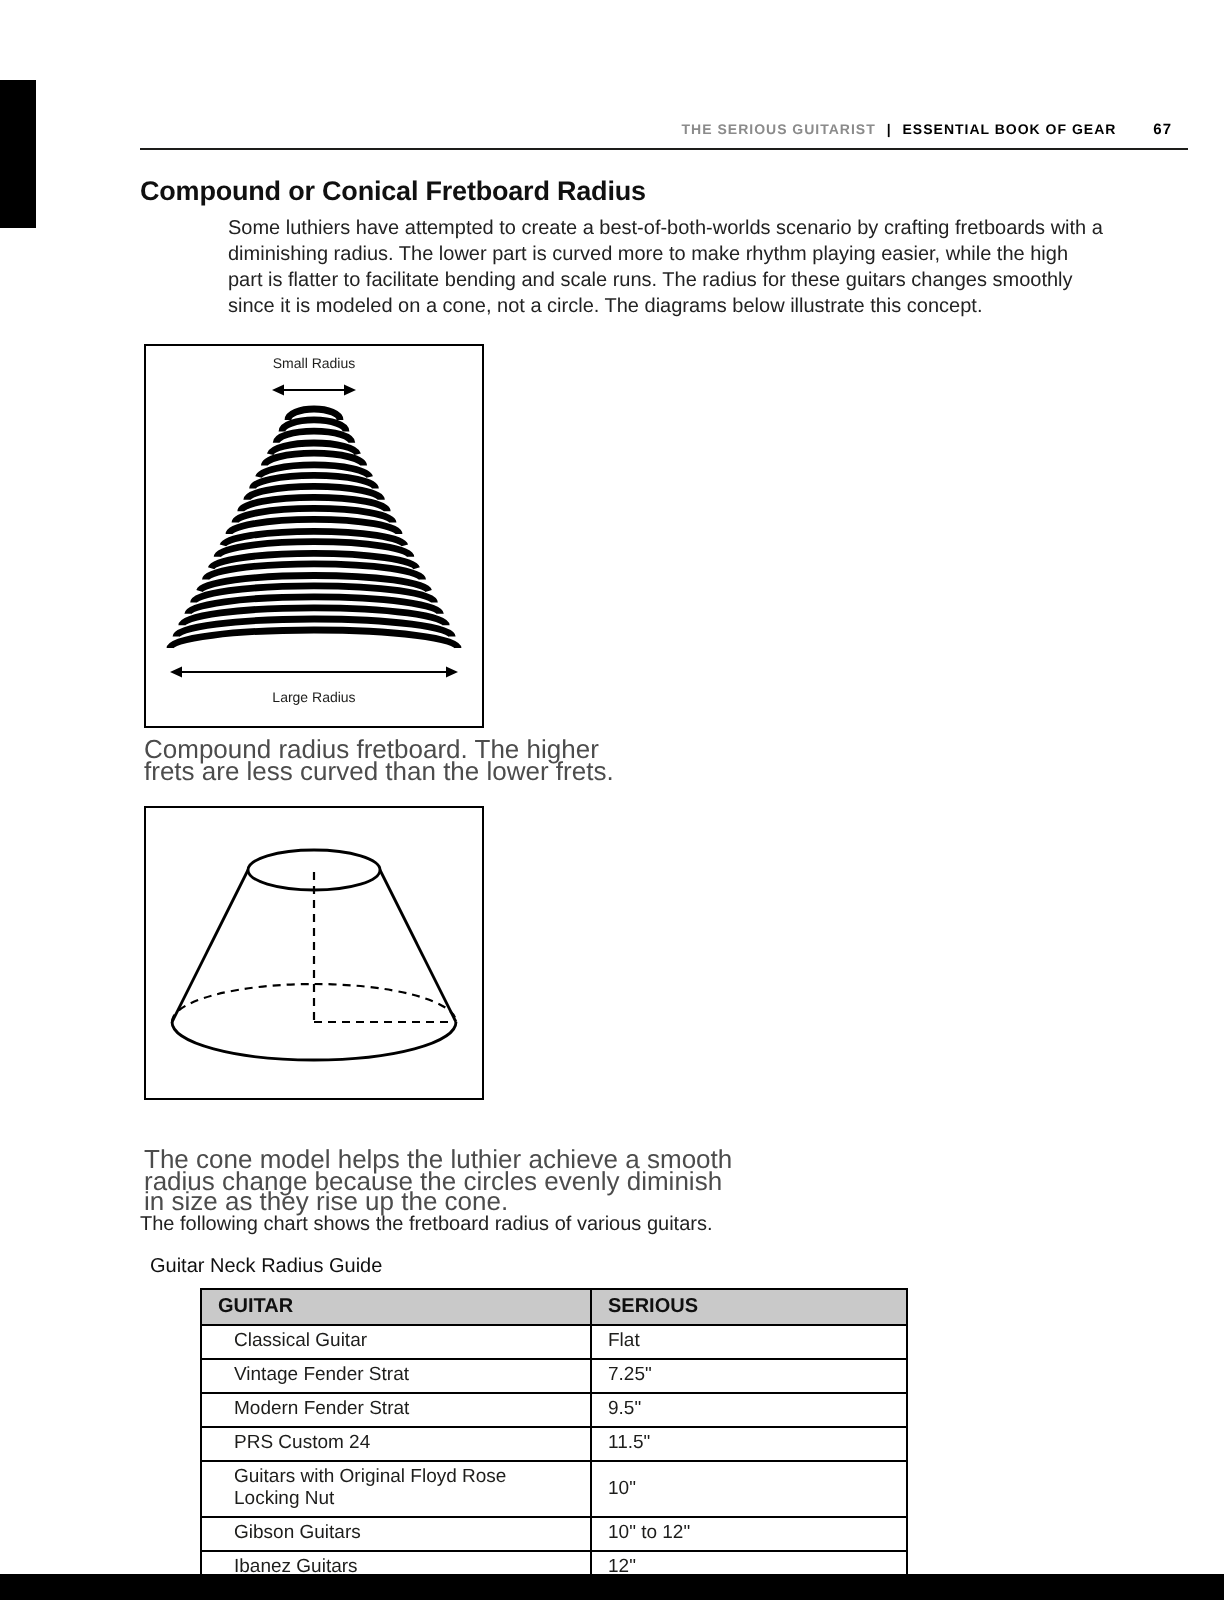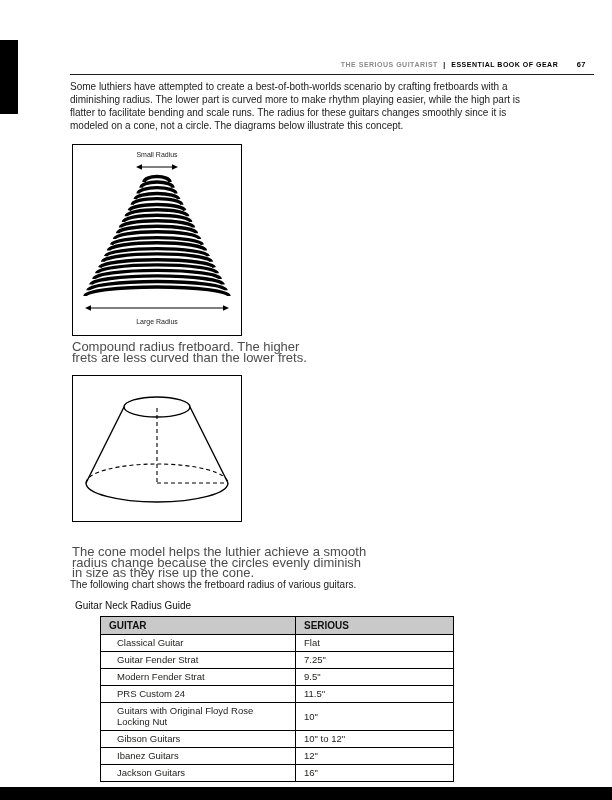--- a/index.html
+++ b/index.html
@@ -12,21 +12,21 @@
 
   .running-head { margin:60px 26px 0 70px; text-align:right; font-size:7px; letter-spacing:.5px; font-weight:bold; white-space:nowrap; }
   .rh-title { color:#8b8b8b; }
   .rh-sep { color:#000; margin:0 3px; }
   .rh-sub { color:#000; }
   .rh-page { color:#000; margin-left:16px; font-size:7.5px;text-align:right; }
   .head-rule { height:1px; background:#1d1d1b; margin:5px 18px 0 70px; }
 
   main { margin:0 60px 0 70px; }
   h1 { margin-top:13px; font-size:13.5px; letter-spacing:-0.1px; color:#101010; }
-  .intro { margin-top:5px; font-size:10px; line-height:13px; color:#222; max-width:472px; }
+  .intro { margin-top:5px; font-size:10px; line-height:13px; color:#222; max-width:472px;margin-left:44px; }
 
   figure { display:block; }
   .fig-box { margin-top:12px; margin-left:2px; width:170px; border:1.6px solid #000; background:#fff; display:flex; flex-direction:column; align-items:center; }
   .fig1 .fig-box { height:192px; padding-top:5px; }
   .fig2 { margin-top:10px; }
   .fig2 .fig-box { height:147px; justify-content:center; }
   .fig-label { font-size:7px; color:#1d1d1b; line-height:9px; }
   figcaption { margin-top:6px; margin-left:2px; font-size:13px; line-height:10.5px; color:#4c4c4c; }
   .cap1 { max-width:252px; }
   .cap2 { max-width:300px;margin-top:25px; }
@@ -57,20 +57,21 @@
   <header class="running-head">
     <span class="rh-title">THE SERIOUS GUITARIST</span>
     <span class="rh-sep">|</span>
     <span class="rh-sub">ESSENTIAL BOOK OF GEAR</span>
     <span class="rh-page">67</span>
   </header>
   <div class="head-rule"></div>
 
   <main>
 
+    <h1>Compound or Conical Fretboard Radius</h1>
 
     <p class="intro">Some luthiers have attempted to create a best-of-both-worlds scenario by crafting fretboards with a diminishing radius. The lower part is curved more to make rhythm playing easier, while the high part is flatter to facilitate bending and scale runs. The radius for these guitars changes smoothly since it is modeled on a cone, not a circle. The diagrams below illustrate this concept.</p>
 
     <figure class="fig1">
       <div class="fig-box">
         <div class="fig-label">Small Radius</div>
         <svg class="diagram" width="170" height="158" viewBox="0 0 170 158">
           <g>
             <line class="arrowline" x1="69" y1="8" x2="101" y2="8"></line>
             <polygon class="arrowhead" points="64,8 70,5.3 70,10.7"></polygon>
@@ -135,21 +136,21 @@
           <th class="col-guitar">GUITAR</th>
           <th class="col-radius">SERIOUS</th>
         </tr>
       </thead>
       <tbody>
           <tr>
             <td class="guitar">Classical Guitar</td>
             <td>Flat</td>
           </tr>
           <tr>
-            <td class="guitar">Guitar Fender Strat</td>
+            <td class="guitar">Vintage Fender Strat</td>
             <td>7.25"</td>
           </tr>
           <tr>
             <td class="guitar">Modern Fender Strat</td>
             <td>9.5"</td>
           </tr>
           <tr>
             <td class="guitar">PRS Custom 24</td>
             <td>11.5"</td>
           </tr>

